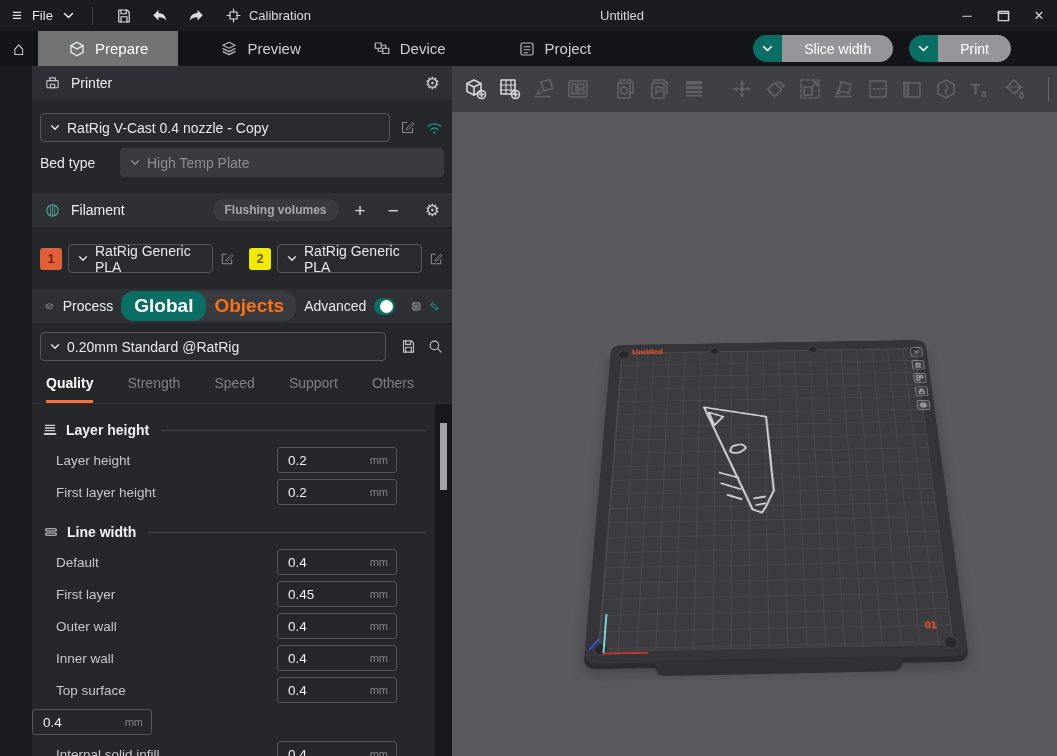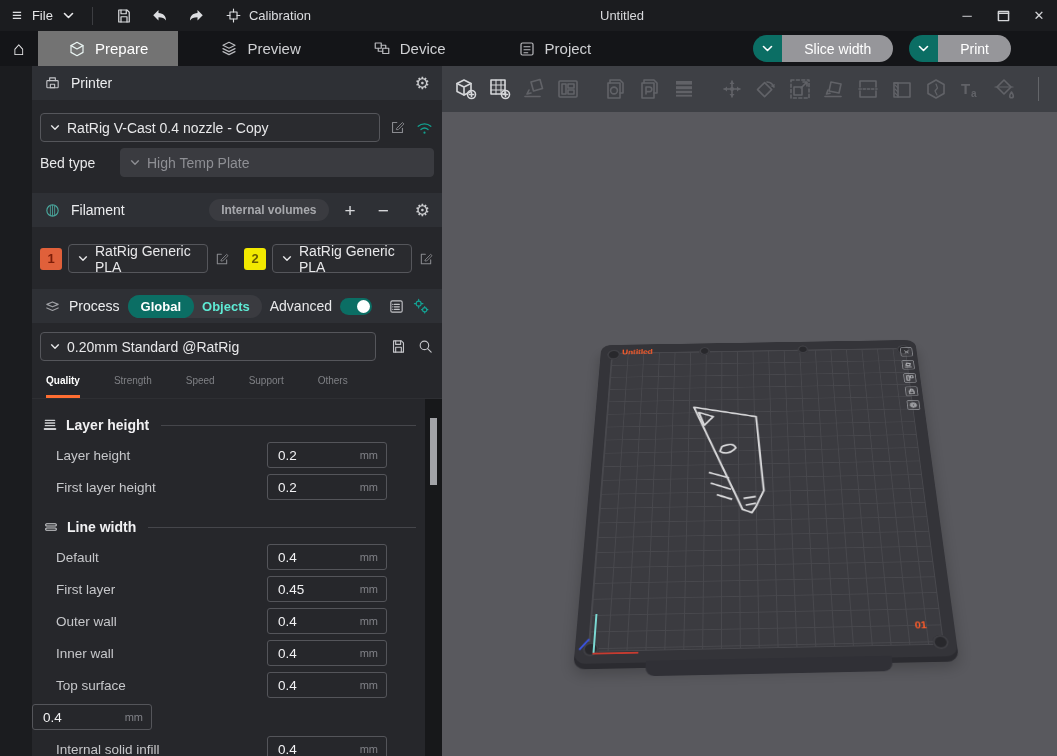--- a/index.html
+++ b/index.html
@@ -45,28 +45,28 @@
   .dropdown { height:29px; border:1px solid #55565b; border-radius:4px; background:#2a2b2f;
               display:flex; align-items:center; gap:7px; padding:0 9px; font-size:14px; color:#e8e8ea; }
   .dropdown.filled { background:#3a3b40; border-color:#3a3b40; color:#8e8f94; }
   .chev { flex:none; }
   .pill { background:#3a3b40; color:#a7a8ac; border-radius:12px; font-size:12px; padding:4px 12px; font-weight:bold; }
   .plusminus { font-size:19px; color:#d6d7da; line-height:1; padding:0 6px; }
 
   .fil-badge { width:22px; height:22px; border-radius:3px; display:flex; align-items:center; justify-content:center;
                font-size:13px; font-weight:bold; flex:none; }
 
-  .seg { background:#3a3b40; border-radius:13px; display:flex; font-size:13px; font-weight:bold; }
+  .seg { background:#3a3b40; border-radius:13px; display:flex; font-size:19px; font-weight:bold; }
   .seg .on { background:#0b6e64; color:#fff; border-radius:13px; padding:4px 13px; }
-  .seg .off { color:#5eead4; padding:4px 12px 4px 8px; }
+  .seg .off { color:#f97316; padding:4px 12px 4px 8px; }
   .advanced { font-size:14px; color:#e8e8ea; }
   .toggle { width:32px; height:17px; background:#0b6e64; border-radius:9px; position:relative; }
   .toggle::after { content:""; position:absolute; right:2px; top:2px; width:13px; height:13px; background:#fff; border-radius:50%; }
 
-  .qtabs { display:flex; gap:34px; padding:14px 14px 0 14px; font-size:10px; color:#7f8085; border-bottom:1px solid #2e2f33; flex:none;}
+  .qtabs { display:flex; gap:34px; padding:14px 14px 0 14px; font-size:14px; color:#7f8085; border-bottom:1px solid #2e2f33; flex:none;}
   .qtab { padding-bottom:9px; }
   .qtab.active { color:#fff; font-weight:bold; border-bottom:3px solid #ff6e32; }
 
   .params { flex:1; position:relative; padding:10px 0 0 0; overflow:hidden; }
   .vscroll { position:absolute; right:0; top:0; bottom:0; width:17px; background:#17181a; }
   .vscroll .thumb { position:absolute; left:5px; top:19px; width:7px; height:67px; background:#a2a3a7; }
   .psection { display:flex; align-items:center; gap:8px; padding:8px 26px 6px 10px; }
   .psection .stitle { font-size:14px; font-weight:bold; color:#f0f0f2; white-space:nowrap; }
   .psection .srule { flex:1; height:1px; background:#45464b; margin-left:4px; }
   .sicon { color:#d0d1d4; }
@@ -249,21 +249,21 @@
         <span>High Temp Plate</span>
       </div>
     </div>
 
     <div class="sechead" style="margin-top:16px;">
       <svg class="ic" width="17" height="17" viewBox="0 0 24 24" style="color:#4aa79d">
           <rect x="4" y="4" width="16" height="16" rx="8"></rect>
           <path d="M9 6v12M12 5v14M15 6v12" stroke-width="1.2"></path>
         </svg>
       <span class="title">Filament</span>
-      <span class="pill push">Internal volumes</span>
+      <span class="pill push">Flushing volumes</span>
       <span class="plusminus">+</span>
       <span class="plusminus">−</span>
       <span class="gear" style="margin-left:10px;">⚙</span>
     </div>
 
     <div class="row" style="margin-top:17px; gap:6px;">
       <div class="fil-badge" style="background:#e0603a;color:#7c1d08;">1</div>
       <div class="dropdown" style="flex:1;">
         <svg class="ic chev" width="10" height="6" viewBox="0 0 11 7">
             <path d="M1.5 1l4 4 4-4"></path>

